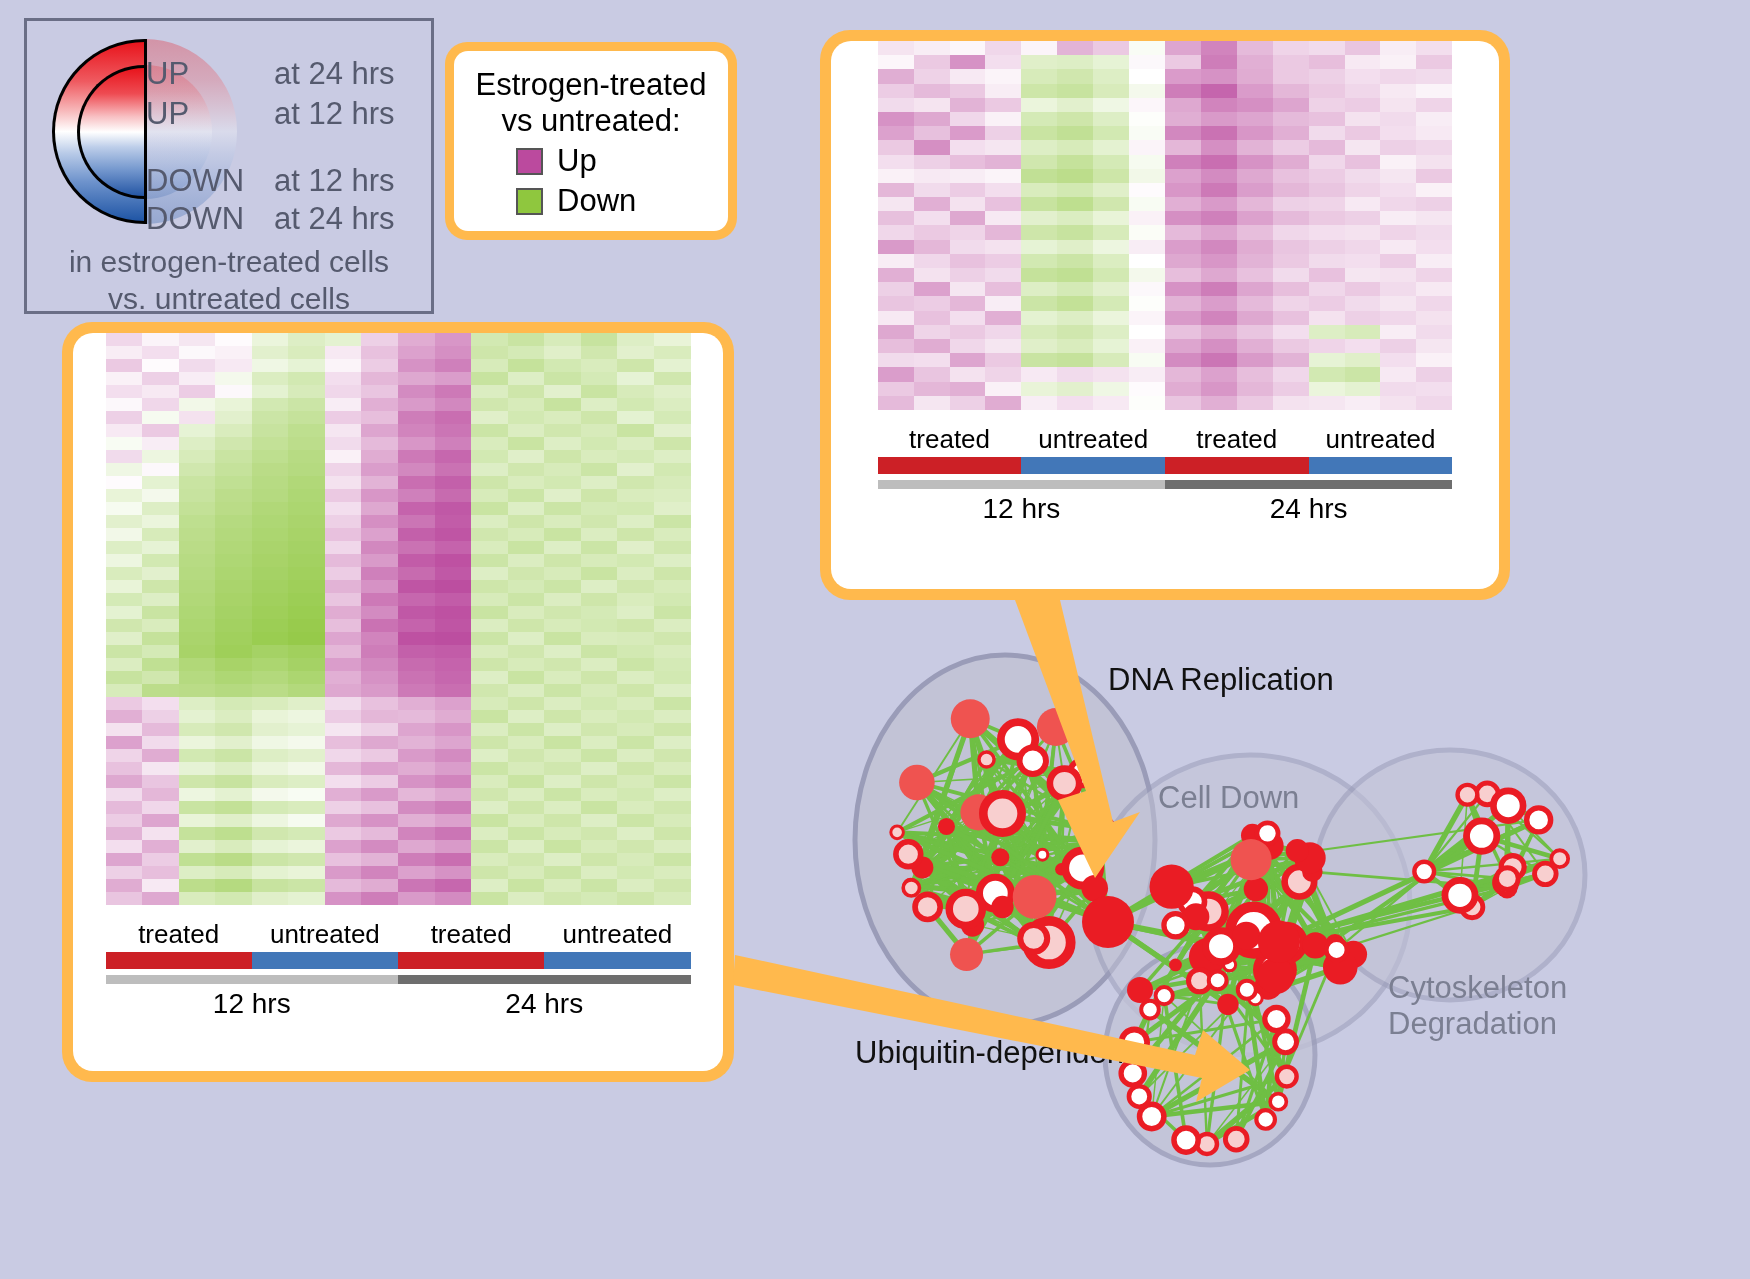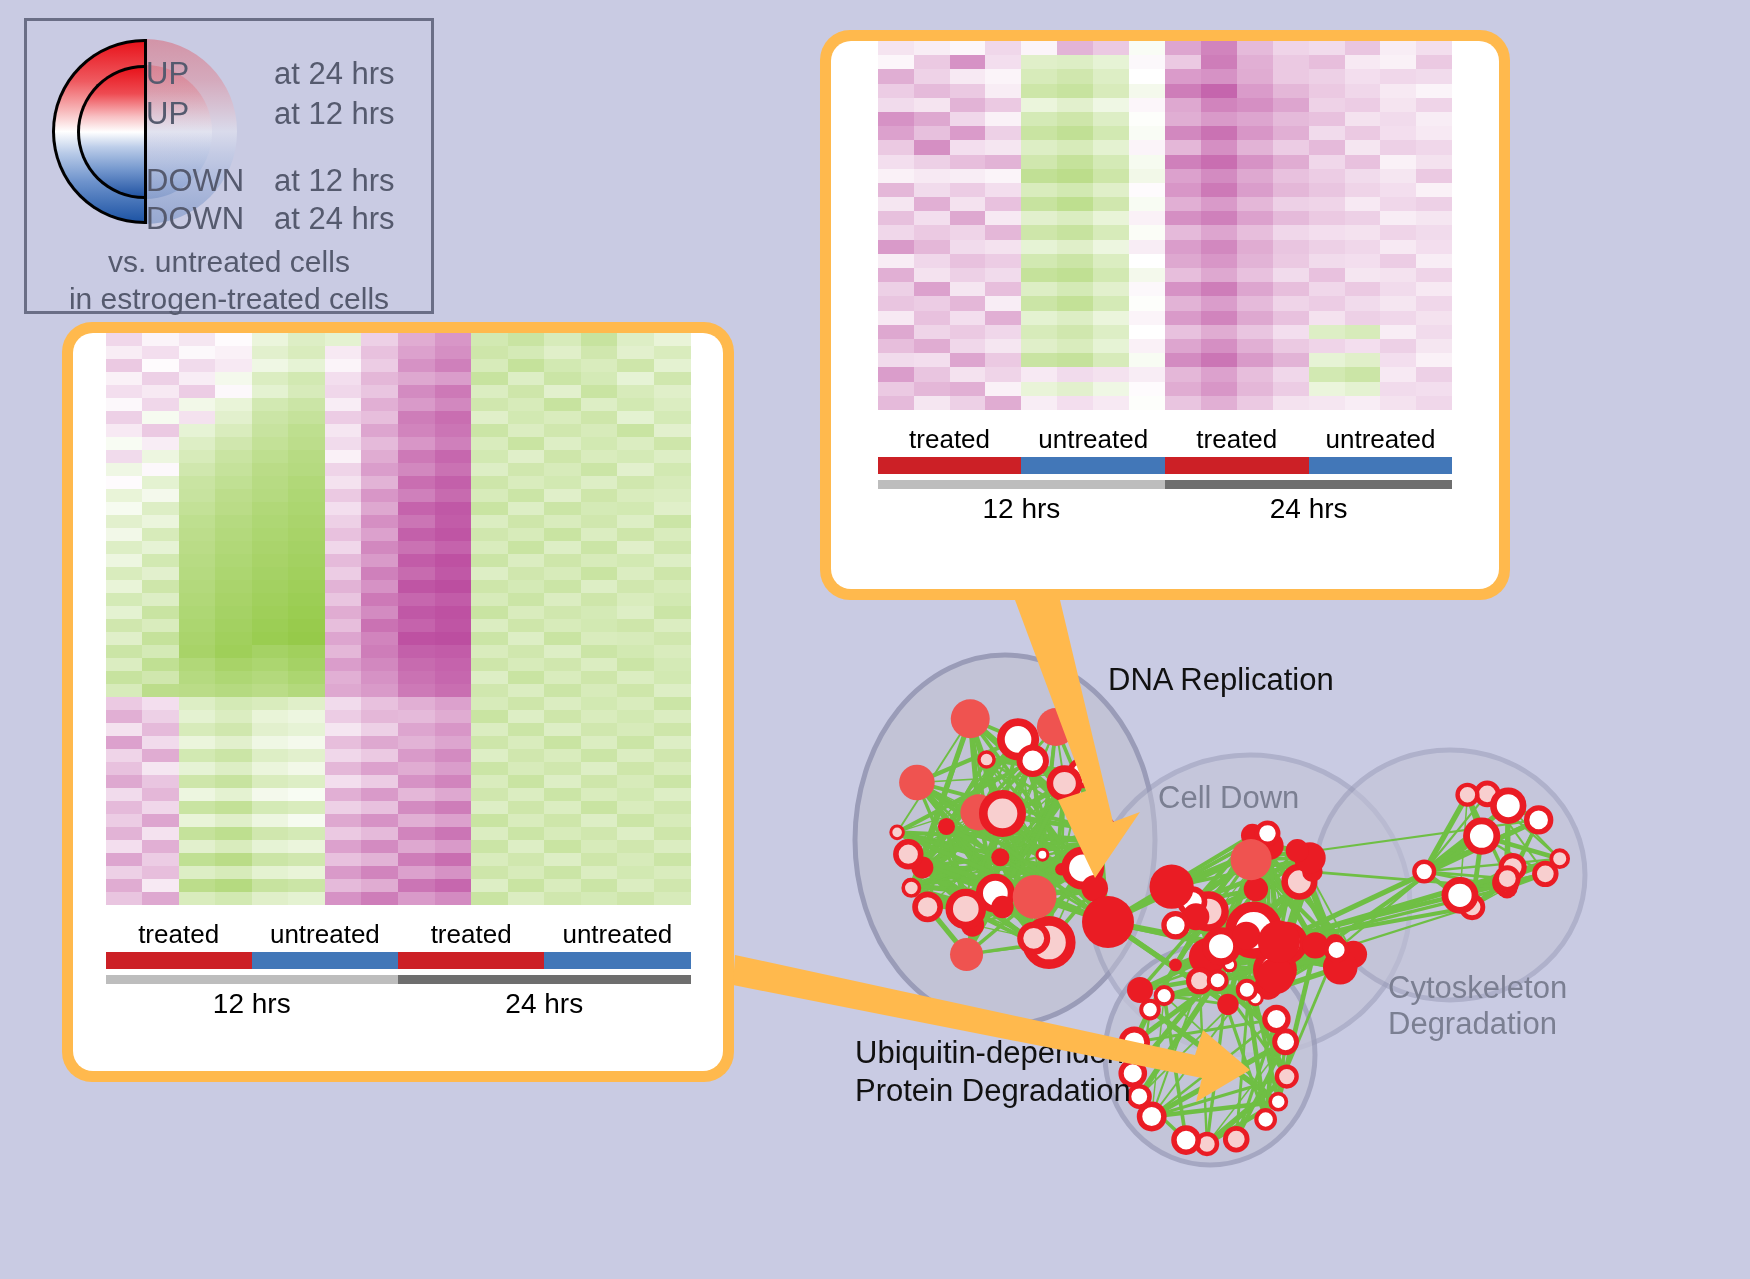--- a/index.html
+++ b/index.html
@@ -139,25 +139,41 @@
     <div class="lg-row" style="left:119px;top:142px;">
       <span class="dir">DOWN</span>
       <span class="tm" style="left:128px;">at 12 hrs</span>
     </div>
     <div class="lg-row" style="left:119px;top:180px;">
       <span class="dir">DOWN</span>
       <span class="tm" style="left:128px;">at 24 hrs</span>
     </div>
 
     <div id="legend-caption">
+      <div>in estrogen-treated cells</div>
       <div>vs. untreated cells</div>
-      <div>in estrogen-treated cells</div>
     </div>
   </div>
 
+  <div id="key-box">
+    <div id="key-inner">
+      <div id="key-title">
+        <div>Estrogen-treated</div>
+        <div>vs untreated:</div>
+      </div>
+      <div class="key-row">
+        <span class="swatch sw-up"></span>
+        <span class="key-label">Up</span>
+      </div>
+      <div class="key-row">
+        <span class="swatch sw-down"></span>
+        <span class="key-label">Down</span>
+      </div>
+    </div>
+  </div>
 
   <div class="panel" id="panel-replication">
     <div class="panel-inner">
       <div style="width:86%;">
         <div class="heat" id="heat-0" style="grid-template-columns: repeat(16, 1fr);">
             <div style="background: rgb(245, 228, 240); height: 14.2px;"></div>
             <div style="background: rgb(248, 237, 245); height: 14.2px;"></div>
             <div style="background: rgb(252, 246, 250); height: 14.2px;"></div>
             <div style="background: rgb(240, 215, 234); height: 14.2px;"></div>
             <div style="background: rgb(251, 244, 249); height: 14.2px;"></div>
@@ -1897,21 +1913,20 @@
           <circle cx="318" cy="322" r="26" fill="#ea1c24"></circle>
           <circle cx="350" cy="390" r="13" fill="#ea1c24"></circle>
         </g>
     </svg>
 
     <div class="net-label dark" style="left:318px;top:62px;">DNA Replication</div>
     <div class="net-label gray" style="left:368px;top:180px;">Cell Down</div>
     <div class="net-label gray" style="left:598px;top:370px;">Cytoskeleton</div>
     <div class="net-label gray" style="left:598px;top:406px;">Degradation</div>
     <div class="net-label dark" style="left:65px;top:435px;">Ubiquitin-dependent</div>
-    <div class="net-label dark" style="left:65px;top:473px;">Protein Degradation</div>
   </div>
 
   <svg class="arrowsvg">
     <polygon points="1015,600 1060,600 1113,822 1140,812 1095,878 1058,800 1086,791" fill="#ffb94d"></polygon>
     <polygon points="735,955 1195,1055 1203,1030 1250,1070 1196,1102 1202,1078 733,985" fill="#ffb94d"></polygon>
   </svg>
 
 </div>
 
 </body></html>

